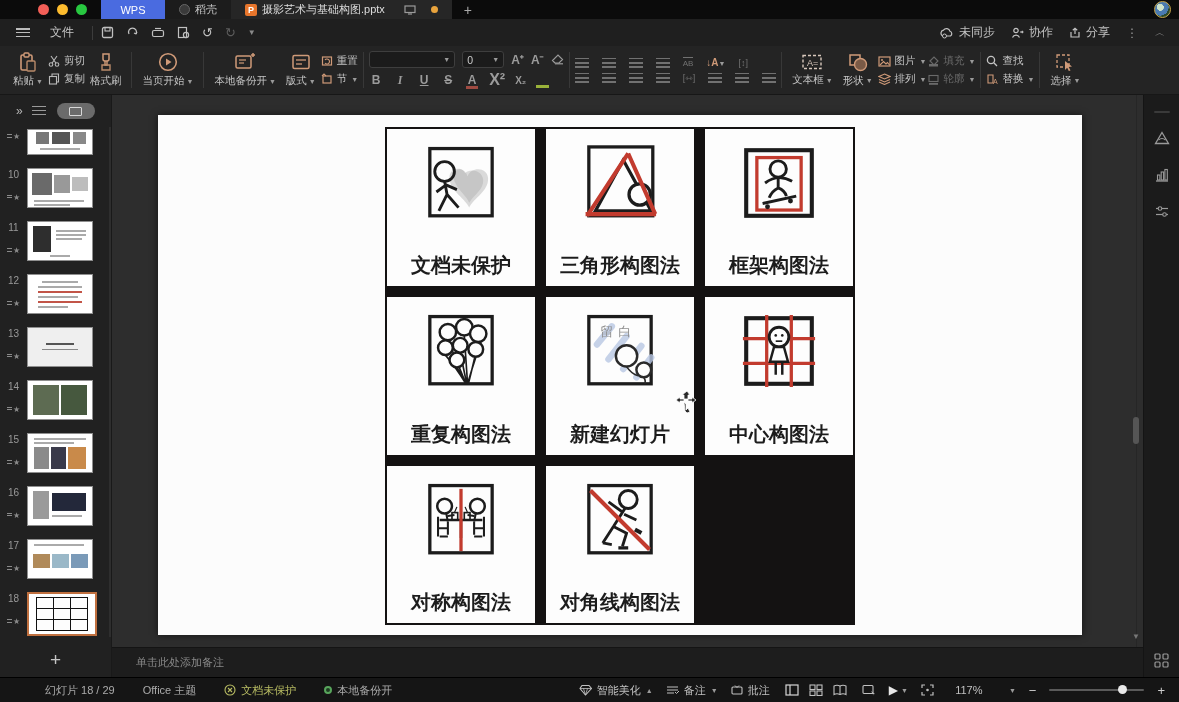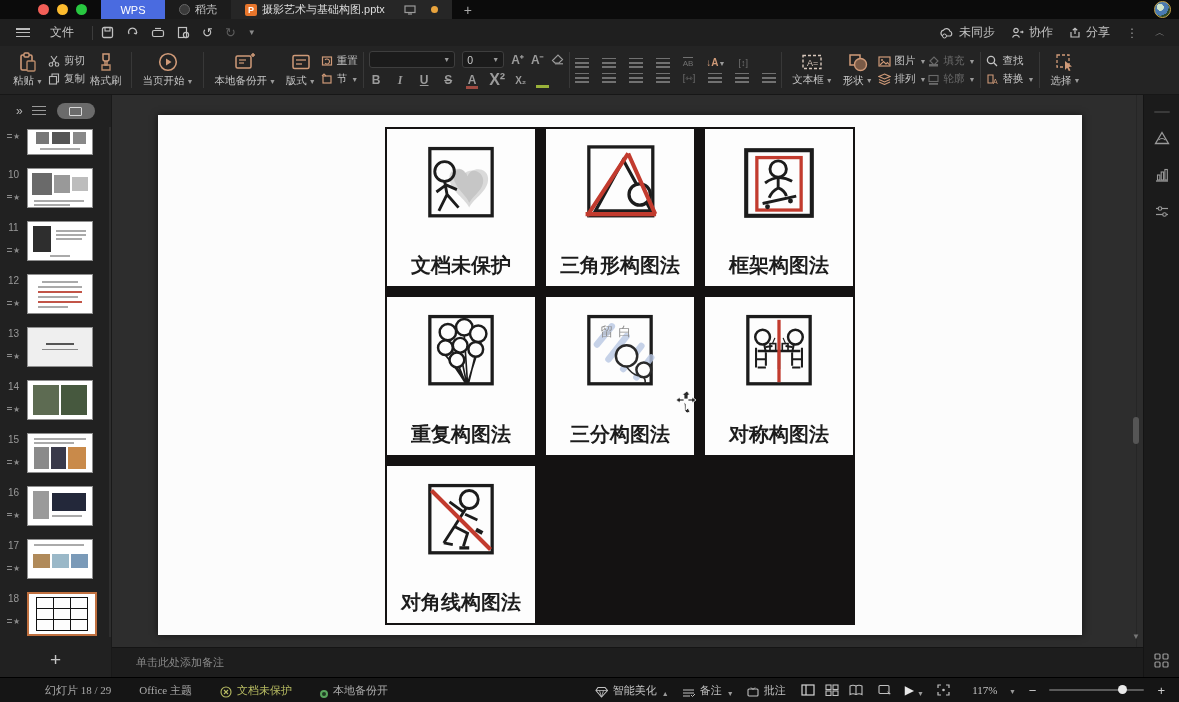--- a/index.html
+++ b/index.html
@@ -130,21 +130,21 @@
   
   .rail { width:36px; background:#1b1b1b; border-left:1px solid #141414; display:flex; flex-direction:column;
     align-items:center; flex:none; }
   .rail-div { width:16px; height:2px; background:#3a3a3a; border-radius:1px; margin:16px 0 18px; }
   .rail svg { margin-bottom:22px; }
   .rail .grid88 { margin-top:auto; margin-bottom:8px; }
 
   
   .statusbar { height:25px; background:#151515; border-top:1px solid #000; display:flex; align-items:center;
     font-size:11px; color:#ababab; padding:0 14px 0 45px; flex:none; }
-  .st-item { display:flex; align-items:flex-end; gap:5px; margin-right:28px; white-space:nowrap;font-family:Liberation Serif, serif; }
+  .st-item { display:flex; align-items:center; gap:5px; margin-right:28px; white-space:nowrap; }
   .st-warn { color:#b9bd63; }
   .gdot { width:8px; height:8px; border-radius:50%; background:#1e3b22; border:2px solid #58a55c; }
   .st-right { margin-left:auto; display:flex; align-items:center; gap:13px; color:#c0c0c0; }
   .tri-up { font-size:7px; color:#9a9a9a; }
   .viewgrp { display:flex; align-items:center; gap:10px; margin:0 2px; }
   .play { color:#e8e8e8; font-size:12px; }
   .zoomval { width:44px; text-align:center; }
   .slider { width:95px; height:2px; background:#5a5a5a; border-radius:1px; position:relative; }
   .slider .knob { position:absolute; top:-4px; left:72%; width:9px; height:9px; border-radius:50%; background:#e9e9e9; }
   .pm { font-size:13px; color:#cfcfcf; }
@@ -678,23 +678,36 @@
             <div class="cell">
               <svg width="82" height="82" viewBox="0 0 100 100">
                 <rect x="12" y="8" width="76" height="82" fill="#fdfdfd" stroke="#1c1c1c" stroke-width="4"></rect>
                 <path d="M22,42 L40,20 M36,60 L58,32 M54,72 L76,44 M70,82 L88,58" stroke="#b9c8e4" stroke-width="8" stroke-linecap="round" opacity="0.8"></path>
                 <text x="26" y="32" font-size="16" fill="#8f8f8f" letter-spacing="6">留白</text>
                 <circle cx="58" cy="56" r="13" fill="#fdfdfd" stroke="#2a2a2a" stroke-width="3"></circle>
                 <path d="M58,69 Q64,78 72,80" fill="none" stroke="#2a2a2a" stroke-width="2"></path>
                 <circle cx="79" cy="73" r="9" fill="#fdfdfd" stroke="#2a2a2a" stroke-width="3"></circle>
                 <path d="M79,82 Q82,87 80,90" fill="none" stroke="#2a2a2a" stroke-width="2"></path>
               </svg>
-              <div class="clabel">三分构图法</div>
-            </div>
-
+              <div class="clabel">新建幻灯片</div>
+            </div>
+
+            <div class="cell">
+              <svg width="82" height="82" viewBox="0 0 100 100">
+                <rect x="10" y="10" width="80" height="80" fill="#fdfdfd" stroke="#1c1c1c" stroke-width="5"></rect>
+                <path d="M35,6 V94 M65,6 V94 M6,35 H94 M6,65 H94" stroke="#c23b2e" stroke-width="4" fill="none"></path>
+                <circle cx="50" cy="33" r="12" fill="#fdfdfd" stroke="#1c1c1c" stroke-width="3.5"></circle>
+                <circle cx="46" cy="31" r="1.6" fill="#1c1c1c"></circle>
+                  <circle cx="54" cy="31" r="1.6" fill="#1c1c1c"></circle>
+                <path d="M46,38 L54,38" stroke="#1c1c1c" stroke-width="2"></path>
+                <path d="M44,45 L39,63 L61,63 L56,45 Z" fill="#fdfdfd" stroke="#1c1c1c" stroke-width="3"></path>
+                <path d="M46,63 L46,79 M54,63 L54,79" stroke="#1c1c1c" stroke-width="3"></path>
+              </svg>
+              <div class="clabel">中心构图法</div>
+            </div>
 
             <div class="cell">
               <svg width="82" height="82" viewBox="0 0 100 100">
                 <rect x="12" y="8" width="76" height="82" fill="#fdfdfd" stroke="#1c1c1c" stroke-width="4"></rect>
                 <circle cx="30" cy="33" r="9" fill="none" stroke="#1c1c1c" stroke-width="3"></circle>
                 <circle cx="70" cy="33" r="9" fill="none" stroke="#1c1c1c" stroke-width="3"></circle>
                 <path d="M32,42 L34,52 M34,45 L42,44 M68,42 L66,52 M66,45 L58,44" fill="none" stroke="#1c1c1c" stroke-width="2.5"></path>
                 <path d="M24,50 L76,50 M50,50 L50,72" stroke="#1c1c1c" stroke-width="3"></path>
                 <rect x="39" y="41" width="7" height="9" fill="none" stroke="#1c1c1c" stroke-width="2"></rect>
                 <rect x="54" y="41" width="7" height="9" fill="none" stroke="#1c1c1c" stroke-width="2"></rect>
@@ -824,21 +837,21 @@
         <path d="M9,7 l4,3 l-2,0.3 l1,2" fill="#c0c0c0"></path>
       </svg>
       <div class="st-item" style="margin-right:0;gap:3px">
         <span class="play">▶</span>
           <span class="caret">▼</span>
       </div>
       <svg width="13" height="12" viewBox="0 0 13 12">
         <path d="M1,4 V1 h3 M9,1 h3 v3 M12,8 v3 h-3 M4,11 H1 V8" fill="none" stroke="#c0c0c0" stroke-width="1.2"></path>
         <circle cx="6.5" cy="6" r="1.3" fill="#c0c0c0"></circle>
       </svg>
-      <div class="st-item" style="margin-right:0;gap:2px">
+      <div class="st-item" style="margin-right:0;gap:18px">
         <span class="zoomval">117%</span>
           <span class="caret">▼</span>
       </div>
       <span class="pm">−</span>
       <div class="slider">
         <span class="knob"></span>
       </div>
       <span class="pm">+</span>
     </div>
   </div>

